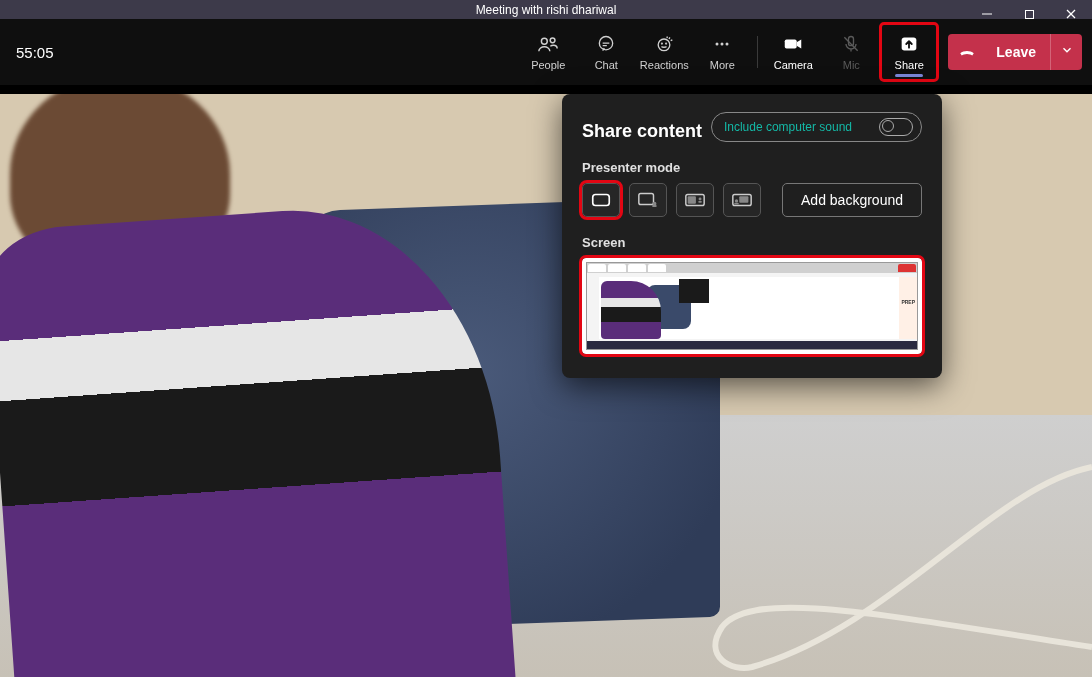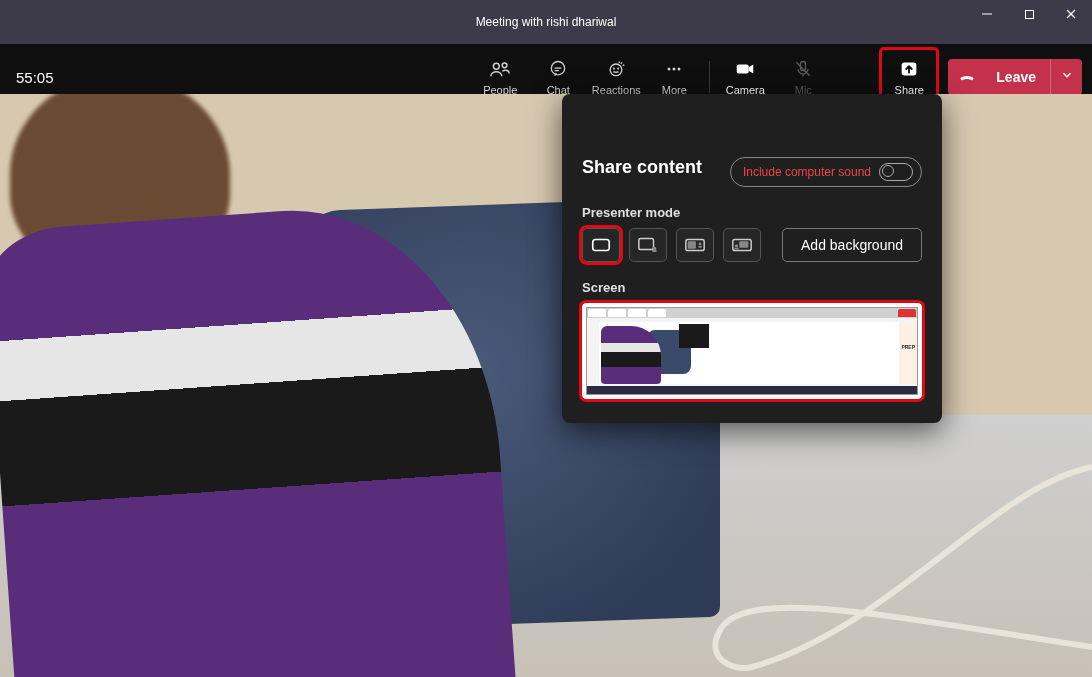--- a/index.html
+++ b/index.html
@@ -1,32 +1,32 @@
 <!DOCTYPE html>
 <html><head>
 <meta charset="utf-8">
 <style>
   * { box-sizing: border-box; margin: 0; padding: 0; font-family: "Segoe UI", Arial, sans-serif; }
   body { background: #000; width: 1092px; height: 677px; overflow: hidden; position: relative; }
 
   
-  .titlebar { height: 44px; background: #3d3a4a; display: flex; align-items: center; justify-content: center; position: relative; }
+  .titlebar { height: 19px; background: #3d3a4a; display: flex; align-items: center; justify-content: center; position: relative; }
   .titlebar .title { color: #fff; font-size: 12px; }
   .window-controls { position: absolute; right: 0; top: 0; height: 28px; display: flex; }
   .window-controls .wc { width: 42px; height: 28px; display: flex; align-items: center; justify-content: center; color: #fff; }
 
   
   .toolbar { height: 66px; background: #0f0f0f; display: flex; align-items: center; justify-content: space-between; padding: 0 10px; }
   .timer { color: #fff; font-size: 15px; padding-left: 6px; }
   .tool-right { display: flex; align-items: center; gap: 0px; }
   .toolbtn { width: 58px; height: 58px; display: flex; flex-direction: column; align-items: center; justify-content: center; gap: 4px; color: #d0d0d0; font-size: 11px; position: relative; border-radius: 4px;}
   .toolbtn .ico { width: 22px; height: 22px; display:flex; align-items:center; justify-content:center; }
   .toolbtn.disabled { color: #5a5a5a; }
   .vdiv { width: 1px; height: 32px; background: #3a3a3a; margin: 0 6px; }
-  .share-hl { outline: 3px solid #e30613; outline-offset: -2px; padding:2px 0;margin-left:48px;}
+  .share-hl { outline: 3px solid #e30613; outline-offset: -2px; padding:2px 0;}
   .share-underline { position:absolute; bottom:4px; width:28px; height:3px; background:#7a86d8; border-radius:2px;}
   .leave-group { display:flex; margin-left:10px; }
   .leave-btn { background:#c4314b; color:#fff; height:36px; padding:0 14px 0 10px; display:flex; align-items:center; gap:20px; border-top-left-radius:4px; border-bottom-left-radius:4px; font-size:14px; font-weight:600;}
   .leave-dd { background:#c4314b; color:#fff; width:32px; height:36px; display:flex; align-items:center; justify-content:center; border-left:1px solid rgba(255,255,255,0.25); border-top-right-radius:4px; border-bottom-right-radius:4px;}
 
   
   .video { position: absolute; top: 94px; left: 0; right: 0; bottom: 0; background: #1a1a1a; overflow:hidden;}
   .room-bg { position:absolute; inset:0; background: linear-gradient(180deg, #d7c9b0 0%, #d7c9b0 55%, #cfcfcf 55%, #c7c1b6 100%);}
   .pillow { position:absolute; left:300px; top:110px; width:420px; height:420px; background: radial-gradient(circle at 40% 40%, #4a5a7a 0%, #2f3c58 80%); border-radius: 40px 40px 10px 10px; transform: skewY(-2deg);}
   .person { position:absolute; left:0; top:0; width:520px; height:100%; }
@@ -38,23 +38,23 @@
         #1a1a1a 34% 55%,
         #5a2d7a 55% 100%);
       border-radius: 80px 200px 20px 20px / 60px 260px 20px 20px;
       transform: rotate(-4deg);
   }
   .wire { position:absolute; right:0; bottom:0; width:400px; height:250px; }
   .wire svg { width:100%; height:100%; }
 
   
   .panel { position:absolute; right:150px; top:94px; width:380px; background:#1f1f1f; border-radius:8px; padding:18px 20px 24px 20px; color:#fff; box-shadow: 0 8px 30px rgba(0,0,0,0.6);}
-  .panel-row1 { display:flex; align-items:flex-start; justify-content:space-between; margin-bottom:18px;margin-top:45px;}
+  .panel-row1 { display:flex; align-items:flex-end; justify-content:space-between; margin-bottom:18px;}
   .panel-title { font-size:18px; font-weight:700; }
-  .sound-toggle { display:flex; align-items:center; gap:8px; border:1px solid #888; border-radius:18px; padding:5px 8px 5px 12px; font-size:12px; color:#ef4444;}
+  .sound-toggle { display:flex; align-items:center; gap:27px; border:1px solid #888; border-radius:18px; padding:5px 8px 5px 12px; font-size:12px; color:#14b8a6;}
   .toggle-pill { width:34px; height:18px; border:1.5px solid #aaa; border-radius:10px; position:relative;}
   .toggle-knob { width:12px; height:12px; border:1.5px solid #aaa; border-radius:50%; position:absolute; left:2px; top:1px;}
   .section-label { font-size:13px; font-weight:600; color:#e0e0e0; margin-bottom:8px;}
   .mode-row { display:flex; align-items:center; gap:9px; margin-bottom:18px;}
   .mode-btn { width:38px; height:34px; border:1px solid #555; border-radius:5px; display:flex; align-items:center; justify-content:center; background:#262626;}
   .mode-btn svg { width:22px; height:18px; }
   .mode-hl { outline:3px solid #e30613; }
   .add-bg { margin-left:auto; border:1px solid #777; border-radius:5px; padding:8px 18px; font-size:14px; font-weight:400; color:#fff;}
   .share-cols { display:flex; }
   .share-col { flex:1; }

